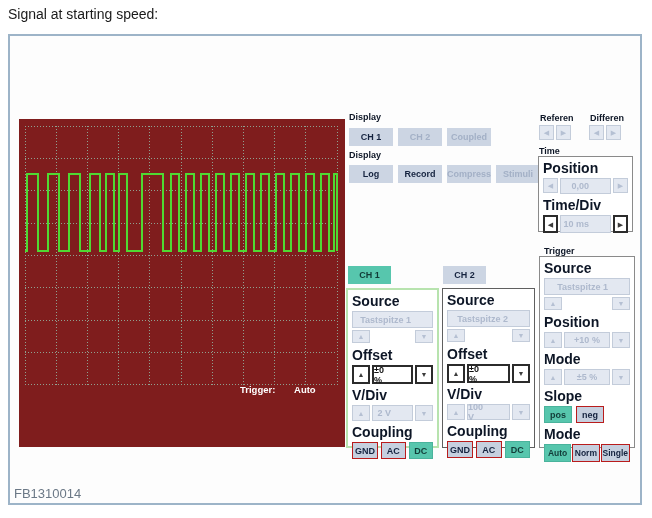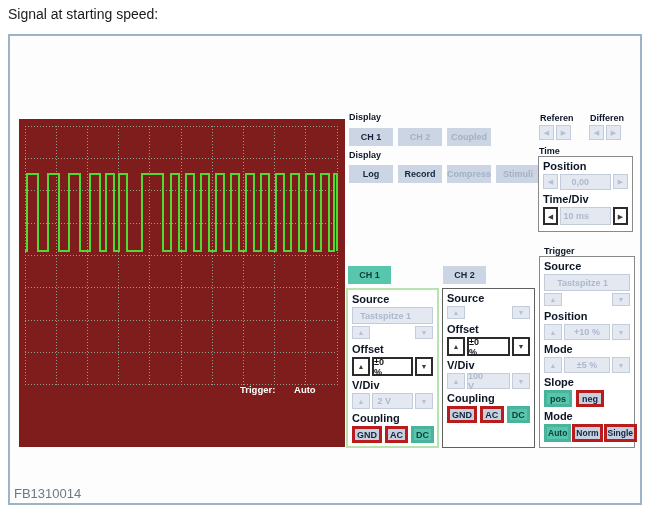--- a/index.html
+++ b/index.html
@@ -9,21 +9,21 @@
   .outer { position:absolute; left:8px; top:34px; width:634px; height:471px; background:#fdfdfd; border:2px solid #9db4c8; }
 
   
   .scope { position:absolute; left:9px; top:83px; width:326px; height:328px; background:#7f1d1d; }
   .scope svg { position:absolute; left:0; top:0; }
   .trigstat { position:absolute; left:221px; top:265px; color:#ffffff; font-size:9.5px; font-weight:bold; }
   .trigstat .tv { margin-left:16px; }
 
   
   .glabel { position:absolute; font-size:9px; font-weight:bold; color:#0d1626; white-space:nowrap; }
-  .plabel { font-size:11px; font-weight:bold; color:#0d1626; margin-bottom:2px; white-space:nowrap; }
+  .plabel { font-size:14px; font-weight:bold; color:#0d1626; margin-bottom:2px; white-space:nowrap; }
 
   
   .btnrow { position:absolute; display:flex; gap:5px; }
   .btnrow.arrows { gap:2px; }
   .flat { width:44px; height:18px; border:none; background:#ccd5e3; font-weight:bold; font-size:9px; font-family:inherit; cursor:default; }
   .flat.on { color:#15233f; }
   .flat.off { color:#a3b0c6; }
 
   
   .tab { position:absolute; width:43px; height:18px; border:none; font-weight:bold; font-size:9px; font-family:inherit; }
@@ -46,21 +46,21 @@
   .spin.lr.tall { height:18px; }
   .spin.en { border:2px solid #2b2b2b; background:#ffffff; color:#3c3c3c; }
   .spin.dis { border:1px solid #c3ccda; background:#e3e8f1; color:#b5c0d3; }
 
   .field { flex:1; display:flex; align-items:center; justify-content:flex-end; padding-right:21px; font-size:9px; font-weight:bold; min-width:0; }
   .field.en { border:2px solid #2b2b2b; background:#ffffff; color:#111111; }
   .field.dis { border:1px solid #c3ccda; background:#e3e8f1; color:#aeb9cd; }
   .field.src { height:17px; margin-bottom:2px; flex:none; display:flex; }
   .field.ctr { justify-content:center; padding-right:0; }
 
-  .sb { flex:1; height:17px; border:3px solid #b91c1c; background:#c6d0df; color:#15233f; font-weight:bold; font-size:9px; font-family:inherit; padding:0 2px; }
+  .sb { flex:1; height:17px; border:1px solid #b91c1c; background:#c6d0df; color:#15233f; font-weight:bold; font-size:9px; font-family:inherit; padding:0 2px; }
   .sb.teal { background:#57c6ad; border-color:#4ab39c; color:#123c38; }
   .mode .sb { height:18px; font-size:8.5px; padding:0 1px; }
 
   .fig { position:absolute; font-size:13px; color:#6b7886; }
 </style>
 </head>
 <body>
 
 <div class="page">
   <div class="title">Signal at starting speed:</div>
@@ -164,20 +164,21 @@
       <div class="plabel">Coupling</div>
       <div class="ctlrow" style="gap:3px;height:17px">
         <button class="sb">GND</button>
         <button class="sb">AC</button>
         <button class="sb teal">DC</button>
       </div>
     </div>
 
     <div class="panel ch2b" style="left:432px;top:252px;width:93px;height:160px">
       <div class="plabel">Source</div>
+      <div class="field dis src">Tastspitze 2</div>
       <div class="udrow">
         <button class="spin dis">▲</button>
         <button class="spin dis">▼</button>
       </div>
       <div class="plabel">Offset</div>
       <div class="ctlrow" style="height:19px">
         <button class="spin en ud">▲</button>
         <div class="field en">±0 %</div>
         <button class="spin en ud">▼</button>
       </div>

